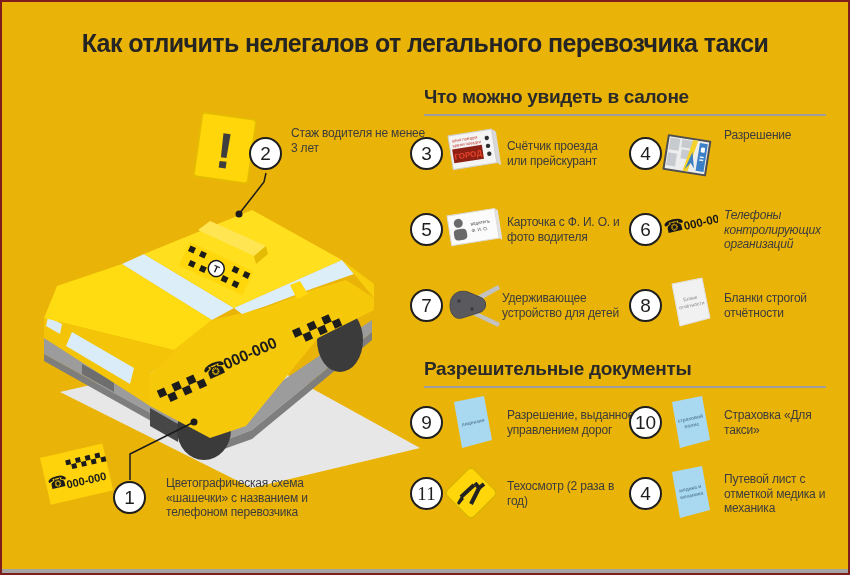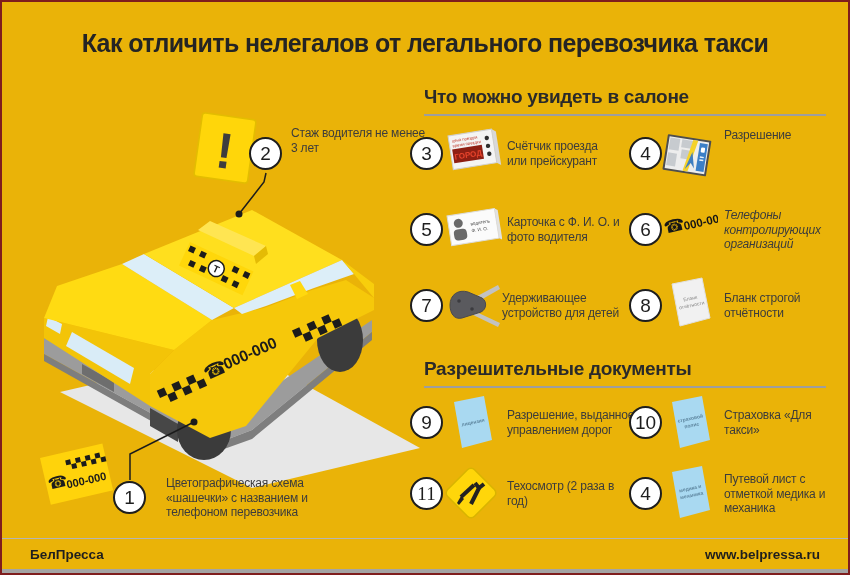--- a/index.html
+++ b/index.html
@@ -240,21 +240,21 @@
   <div class="num-circle" style="left:627px;top:287px;">8</div>
   <div class="icon-box" style="left:660px;top:272px;">
     <svg viewBox="0 0 58 58" width="58" height="58">
       <polygon points="10,10 40,4 48,44 18,52" fill="#F1F1F1" stroke="#E0E0E0"></polygon>
       <g transform="rotate(-12 29 28)" text-anchor="middle" fill="#8A8A8A">
         <text x="29" y="26" font-size="5">Бланк</text>
         <text x="29" y="33" font-size="5">отчётности</text>
       </g>
     </svg>
   </div>
-  <div class="ilabel" style="left:722px;top:304px;width:125px;">Бланк строгой отчётности</div>
+  <div class="ilabel" style="left:722px;top:304px;width:125px;">Бланки строгой отчётности</div>
 
   <div class="sec-head" style="top:356px;">Разрешительные документы</div>
 
   <div class="num-circle" style="left:408px;top:404px;">9</div>
   <div class="icon-box" style="left:442px;top:392px;">
     <svg viewBox="0 0 58 58" width="58" height="58">
       <polygon points="10,8 40,2 48,46 18,54" fill="#A9D9F1"></polygon>
       <g transform="rotate(-12 29 28)" text-anchor="middle" fill="#5F87A0">
         <text x="29" y="30" font-size="5" font-weight="bold">лицензия</text>
       </g>
@@ -293,19 +293,15 @@
     <svg viewBox="0 0 58 58" width="58" height="58">
       <polygon points="10,8 40,2 48,46 18,54" fill="#A9D9F1"></polygon>
       <g transform="rotate(-12 29 28)" text-anchor="middle" fill="#5F87A0">
         <text x="29" y="26" font-size="5" font-weight="bold">медика и</text>
         <text x="29" y="33" font-size="5" font-weight="bold">механика</text>
       </g>
     </svg>
   </div>
   <div class="ilabel" style="left:722px;top:492px;width:130px;">Путевой лист с отметкой медика и механика</div>
 
-  <div class="footer">
-    <span>БелПресса</span>
-    <span>www.belpressa.ru</span>
-  </div>
   <div class="bottom-strip"></div>
 
 </div>
 
 </body></html>

